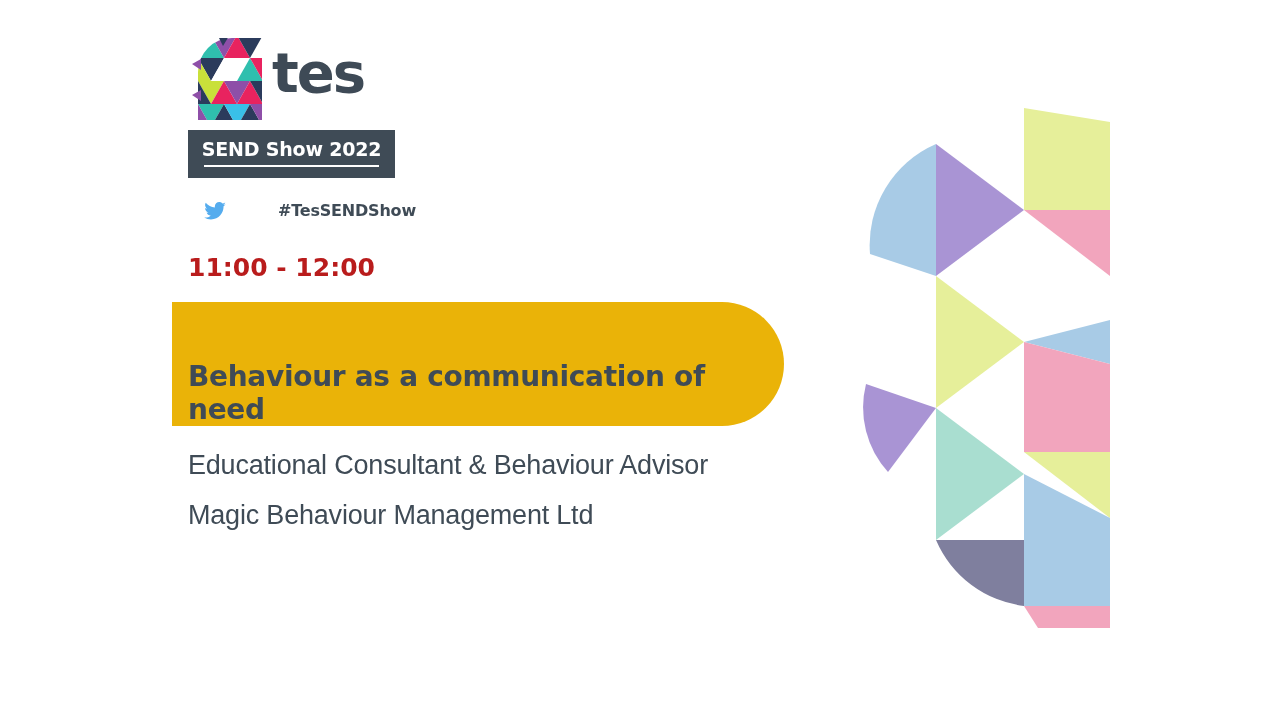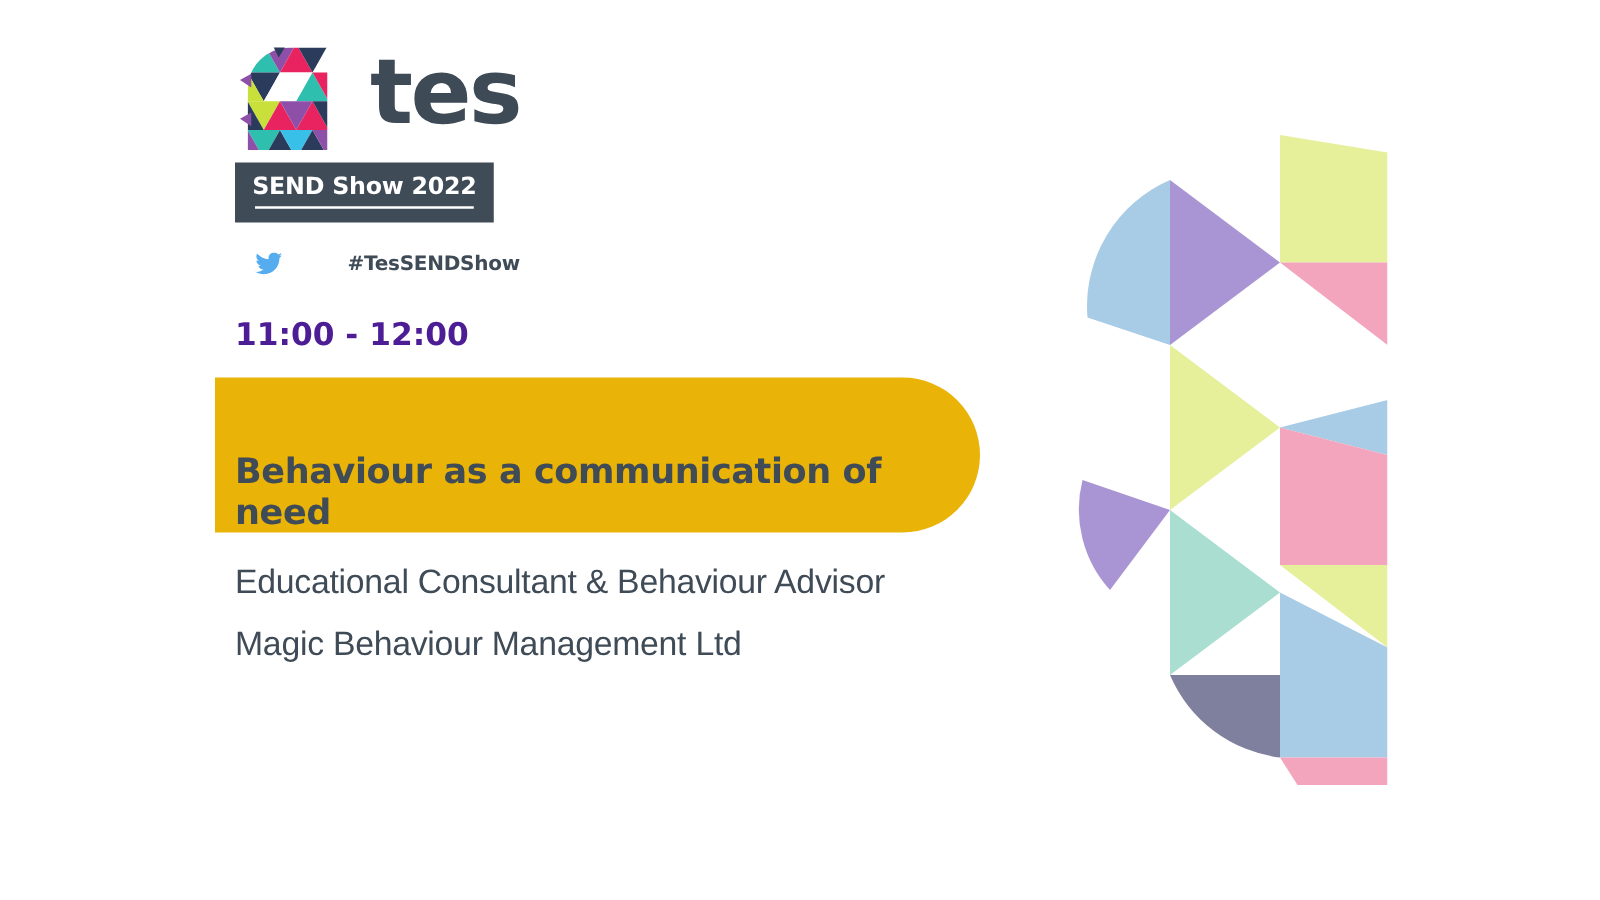--- a/index.html
+++ b/index.html
@@ -36,27 +36,26 @@
     position: absolute;
     left: 4px;
     top: 4px;
     width: 76px;
     height: 82px;
   }
   #logo-wordmark {
     position: absolute;
     left: 84px;
     top: -4px;
-    font-size: 72px;
+    font-size: 56px;
     line-height: 86px;
     font-weight: 700;
     letter-spacing: -2px;
     color: #3e4a56;
     font-family: "DejaVu Sans", sans-serif;
-    margin-left: 24px;
   }
 
   #send-box {
     position: absolute;
     left: 0px;
     top: 96px;
     width: 207px;
     background: #3f4b56;
     padding: 7px 0 8px 0;
     box-sizing: border-box;
@@ -98,21 +97,21 @@
     margin-left: 48px;
   }
 
   
   #time-text {
     position: absolute;
     left: 188px;
     top: 253px;
     font-size: 25px;
     font-weight: 700;
-    color: #4c1d95;
+    color: #b91c1c;
     letter-spacing: 0px;
     font-family: "DejaVu Sans", sans-serif;
   }
 
   
   #title-banner {
     position: absolute;
     left: 172px;
     top: 302px;
     width: 612px;

